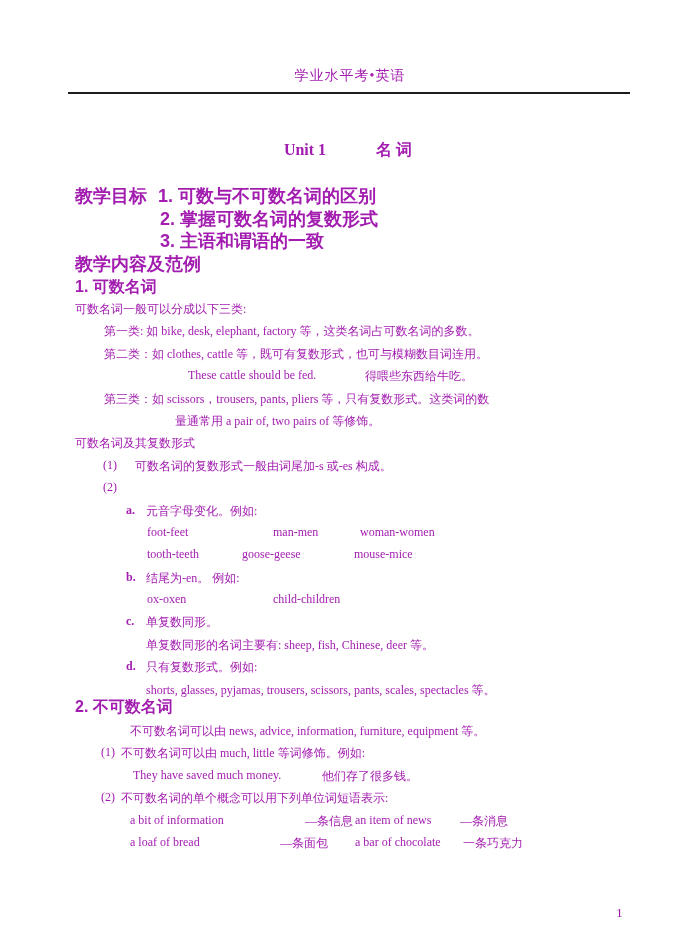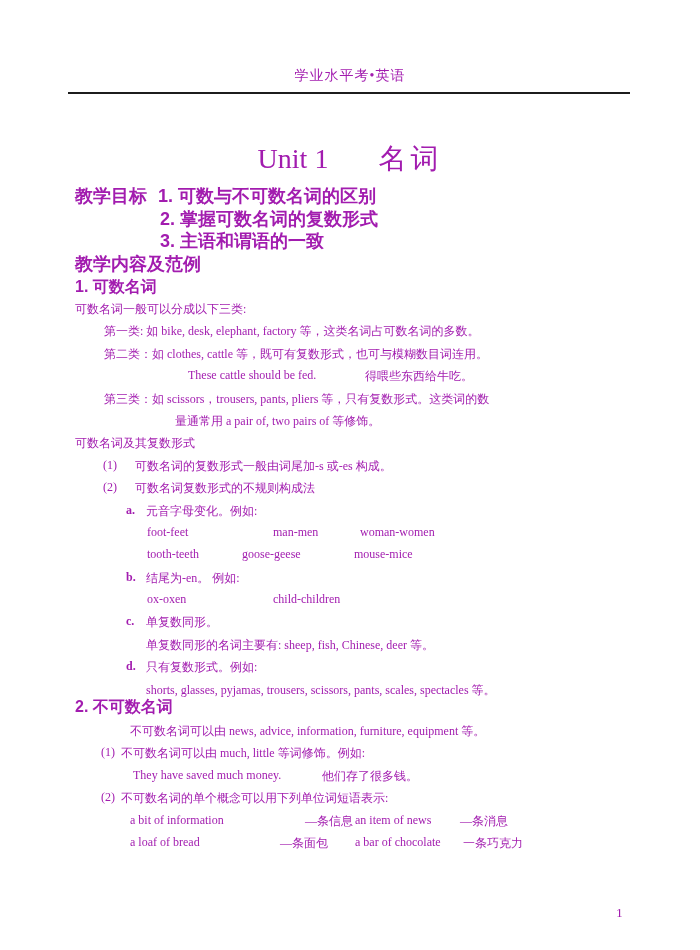--- a/index.html
+++ b/index.html
@@ -4,21 +4,21 @@
 <style>
   html,body{margin:0;padding:0;background:#ffffff;}
   .page{
     position:relative;width:700px;height:950px;margin:16px auto;background:#ffffff;
     font-family:"Liberation Serif","DejaVu Serif",serif;color:#a21caf;overflow:hidden;
   }
   
   .hdr{position:absolute;top:51px;left:0;width:100%;text-align:center;font-size:14px;letter-spacing:1px;}
   .hrule{position:absolute;top:76px;left:68px;width:562px;height:2px;background:#1c1c1c;}
   
-  .title{position:absolute;top:124px;left:0;width:100%;text-align:center;font-size:28px;font-weight:normal;margin:0;}
+  .title{position:absolute;top:124px;left:0;width:100%;text-align:center;font-size:16px;font-weight:bold;margin:0;}
   .title .tgap{display:inline-block;width:50px;}
   .title .zh{letter-spacing:4px;}
   
   .boldsans{font-family:"Liberation Sans","DejaVu Sans",sans-serif;font-weight:bold;font-size:18px;}
   .objectives{position:absolute;top:167px;left:0;width:700px;}
   .obj-line{position:relative;height:22.5px;}
   .obj-label{position:absolute;left:75px;top:1px;white-space:nowrap;}
   .obj-first{position:absolute;left:158px;top:1px;white-space:nowrap;}
   .obj-rest{position:absolute;left:160px;top:1px;white-space:nowrap;}
   .content-heading{position:absolute;top:236px;left:75px;}
@@ -84,21 +84,20 @@
       </div>
       <div class="line">
         <span class="run" style="left: 75px;">可数名词及其复数形式</span>
       </div>
       <div class="line">
         <span class="run" style="left: 103px;">(1)</span>
         <span class="run" style="left: 135px;">可数名词的复数形式一般由词尾加-s 或-es 构成。</span>
       </div>
       <div class="line">
         <span class="run" style="left: 103px;">(2)</span>
-        <span class="run" style="left: 135px;">可数名词复数形式的不规则构成法</span>
       </div>
       <div class="line">
         <span class="run bold" style="left: 126px;">a.</span>
         <span class="run" style="left: 146px;">元音字母变化。例如:</span>
       </div>
       <div class="line">
         <span class="run" style="left: 147px;">foot-feet</span>
         <span class="run" style="left: 273px;">man-men</span>
         <span class="run" style="left: 360px;">woman-women</span>
       </div>

